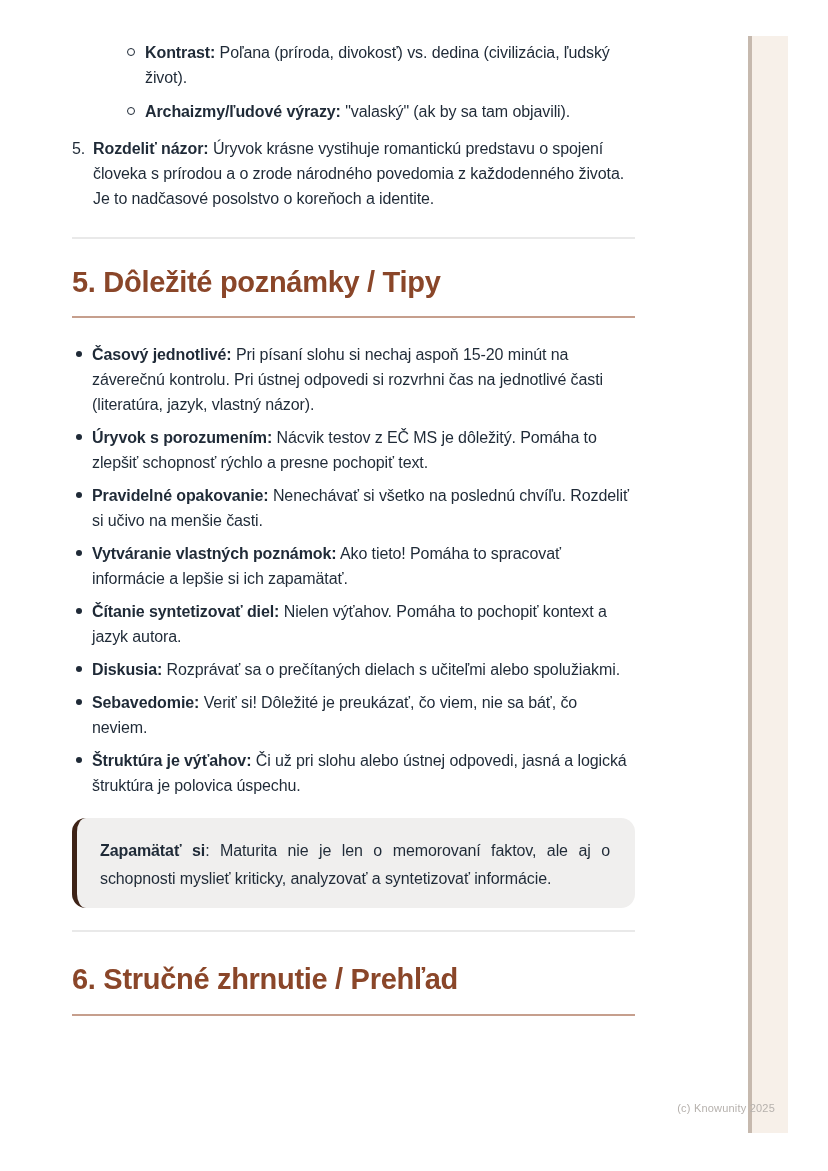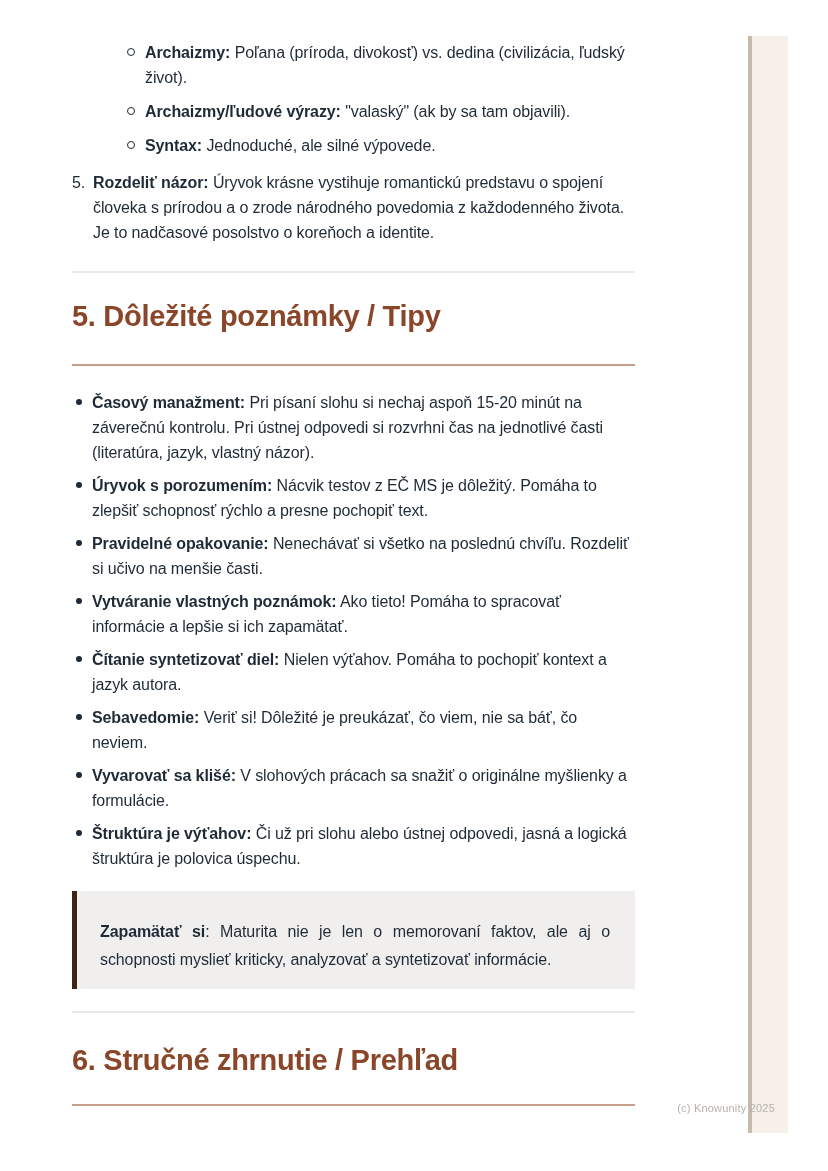--- a/index.html
+++ b/index.html
@@ -44,80 +44,80 @@
   .numbered-item p { margin: 0; }
 
   .divider { border: none; border-top: 2px solid var(--divider, #e9e9e9); margin: 26px 0 0 0; }
 
   .section-title {
     margin: 26px 0 0 0;
     font-size: 29px; line-height: 34px; font-weight: 700;
     letter-spacing: -0.3px;
     color: var(--heading, #8a4629);
     border-bottom: 2px solid var(--heading-underline, #c69f8d);
-    padding-bottom: 31px;
+    padding-bottom: 17px;
   }
-  .section-title-2 { margin-top: 30px; padding-bottom: 27px; }
+  .section-title-2 { margin-top: 30px; padding-bottom: 18px; }
 
   
   .main-list { list-style: none; margin: 24px 0 0 0; padding: 0 0 0 20px; }
   .main-list li { position: relative; margin-bottom: 8px; }
   .main-list li::before {
     content: ""; position: absolute; left: -16px; top: 9px;
     width: 6px; height: 6px; border-radius: 50%;
     background: var(--text, #1f2a37);
   }
 
   .callout {
     margin-top: 20px;
     background: var(--callout-bg, #f0efee);
     border-left: 5px solid var(--callout-border, #3e2317);
-    padding: 27px 25px 15px 23px;
+    padding: 19px 25px 15px 23px;
+    border-radius: 14px;
   }
   .callout p { margin: 0; text-align: justify; line-height: 28px; }
 
   .footer {
     position: absolute; top: 1102px; right: 53px;
     font-size: 11px; letter-spacing: 0.2px;
     color: var(--footer-text, #b6b1ad);
     z-index: 2;
   }
 </style>
 </head>
 <body>
 
 <div class="page">
 
   <aside class="edge-strip"></aside>
 
   <main class="content">
 
     <ul class="intro-list">
-      <li><strong>Archaizmy:</strong> <span>Poľana (príroda, divokosť) vs. dedina (civilizácia, ľudský život).</span></li>
+      <li><strong>Kontrast:</strong> <span>Poľana (príroda, divokosť) vs. dedina (civilizácia, ľudský život).</span></li>
       <li><strong>Archaizmy/ľudové výrazy:</strong> <span>"valaský" (ak by sa tam objavili).</span></li>
-      <li><strong>Syntax:</strong> <span>Jednoduché, ale silné výpovede.</span></li>
     </ul>
 
     <div class="numbered-item">
       <span class="num">5.</span>
       <p><strong>Rozdeliť názor:</strong> <span>Úryvok krásne vystihuje romantickú predstavu o spojení človeka s prírodou a o zrode národného povedomia z každodenného života. Je to nadčasové posolstvo o koreňoch a identite.</span></p>
     </div>
 
     <hr class="divider">
 
     <h2 class="section-title">5. Dôležité poznámky / Tipy</h2>
 
     <ul class="main-list">
-      <li><strong>Časový manažment:</strong> <span>Pri písaní slohu si nechaj aspoň 15-20 minút na záverečnú kontrolu. Pri ústnej odpovedi si rozvrhni čas na jednotlivé časti (literatúra, jazyk, vlastný názor).</span></li>
+      <li><strong>Časový jednotlivé:</strong> <span>Pri písaní slohu si nechaj aspoň 15-20 minút na záverečnú kontrolu. Pri ústnej odpovedi si rozvrhni čas na jednotlivé časti (literatúra, jazyk, vlastný názor).</span></li>
       <li><strong>Úryvok s porozumením:</strong> <span>Nácvik testov z EČ MS je dôležitý. Pomáha to zlepšiť schopnosť rýchlo a presne pochopiť text.</span></li>
       <li><strong>Pravidelné opakovanie:</strong> <span>Nenechávať si všetko na poslednú chvíľu. Rozdeliť si učivo na menšie časti.</span></li>
       <li><strong>Vytváranie vlastných poznámok:</strong> <span>Ako tieto! Pomáha to spracovať informácie a lepšie si ich zapamätať.</span></li>
       <li><strong>Čítanie syntetizovať diel:</strong> <span>Nielen výťahov. Pomáha to pochopiť kontext a jazyk autora.</span></li>
+      <li><strong>Diskusia:</strong> <span>Rozprávať sa o prečítaných dielach s učiteľmi alebo spolužiakmi.</span></li>
       <li><strong>Sebavedomie:</strong> <span>Veriť si! Dôležité je preukázať, čo viem, nie sa báť, čo neviem.</span></li>
-      <li><strong>Vyvarovať sa klišé:</strong> <span>V slohových prácach sa snažiť o originálne myšlienky a formulácie.</span></li>
       <li><strong>Štruktúra je výťahov:</strong> <span>Či už pri slohu alebo ústnej odpovedi, jasná a logická štruktúra je polovica úspechu.</span></li>
     </ul>
 
     <div class="callout">
       <p><strong>Zapamätať si</strong><span>: Maturita nie je len o memorovaní faktov, ale aj o schopnosti myslieť kriticky, analyzovať a syntetizovať informácie.</span></p>
     </div>
 
     <hr class="divider" style="margin-top:22px;">
 
     <h2 class="section-title section-title-2">6. Stručné zhrnutie / Prehľad</h2>

